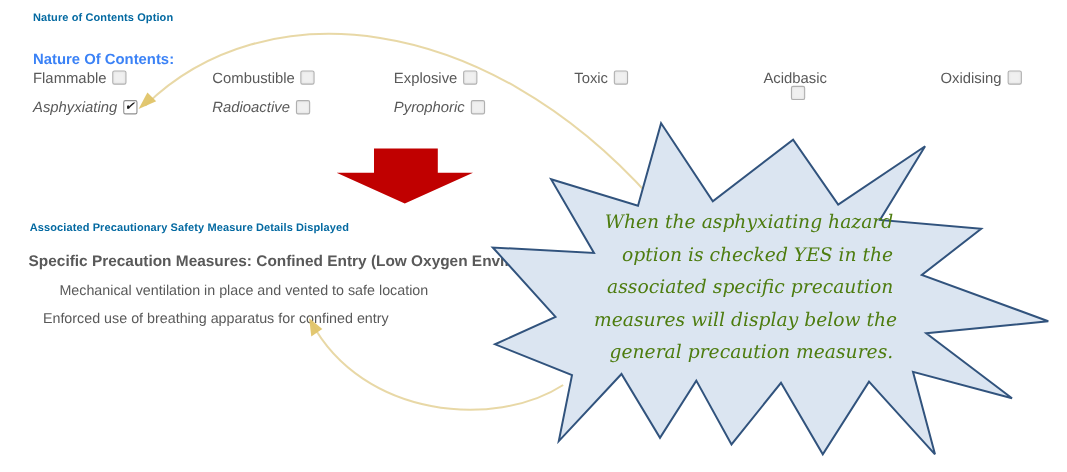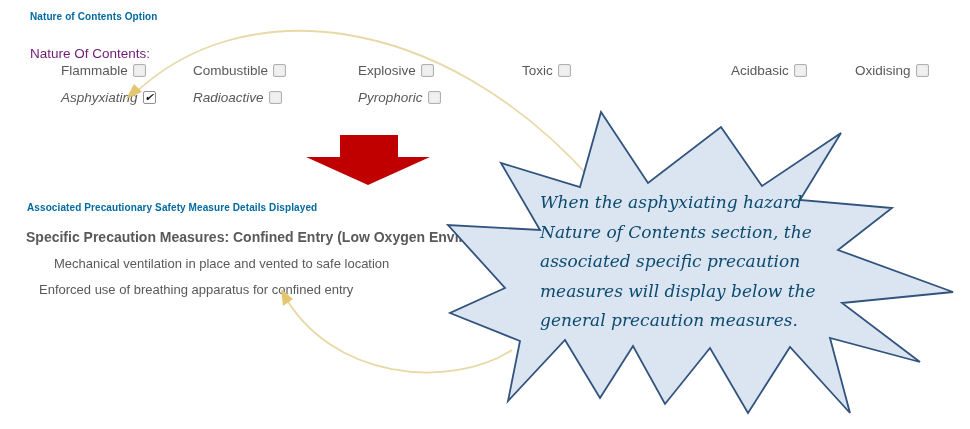--- a/index.html
+++ b/index.html
@@ -9,53 +9,53 @@
     font-family:"Liberation Sans", sans-serif;
   }
   .abs{position:absolute;}
 
   
   .section-title{
     font-size:10px;font-weight:bold;color:#0369a1;
     letter-spacing:.1px;white-space:nowrap;z-index:1;
   }
   .group-label{
-    font-size:13.5px;font-weight:normal;color:#701a75;white-space:nowrap;z-index:1;
+    font-size:13.5px;font-weight:bold;color:#3b82f6;white-space:nowrap;z-index:1;
   }
   .subtitle{
     font-size:14px;font-weight:bold;color:#595959;white-space:nowrap;z-index:1;
   }
   .measure-line{
     font-size:13px;color:#595959;white-space:nowrap;z-index:1;
   }
 
   
   .cb-row{position:absolute;left:30px;width:936px;height:18px;z-index:1;}
   .cb-item{
     position:absolute;top:0;display:flex;align-items:center;
     font-size:13.5px;color:#595959;white-space:nowrap;cursor:default;
   }
-  .col0{left:0px;margin-left:31px;} .col1{left:163px;} .col2{left:328px;justify-content:center;}
-  .col3{left:492px;} .col4{left:701px;} .col5{left:825px;}
+  .col0{left:0px;} .col1{left:163px;} .col2{left:328px;justify-content:center;}
+  .col3{left:492px;} .col4{left:664px;flex-direction:column;} .col5{left:825px;}
   .cb-box{
     display:inline-flex;align-items:center;justify-content:center;
     width:13px;height:13px;margin-left:5px;box-sizing:border-box;
     border:1px solid #b0b0b0;border-radius:2px;
     background:#f0f0f0;box-shadow:inset 0 0 2px #d8d8d8;
     font-size:11px;line-height:11px;color:#1a1a1a;
   }
   .cb-box.checked{background:#ffffff;border-color:#8f8f8f;box-shadow:none;}
 
   
   #overlay{position:absolute;left:0;top:0;z-index:5;pointer-events:none;}
 
   
   .callout-text{
     position:absolute;left:540px;top:188px;width:272px;z-index:6;
-    text-align:left;color:#0c4a6e;
+    text-align:right;color:#4d7c0f;
     font-family:"DejaVu Serif", serif;font-style:italic;
     font-size:17px;line-height:29.5px;white-space:nowrap;
   }
 </style>
 </head>
 <body>
 
 <div class="abs section-title" style="left:30px;top:11px;">Nature of Contents Option</div>
 
 <div class="abs group-label" style="left:30px;top:46px;">Nature Of Contents:</div>
@@ -121,17 +121,17 @@
     <polygon points="281,289 293,299 283,306" opacity="0.95" fill="#e0c468"></polygon>
   </g>
 
   <polygon points="340,135 398,135 398,157 430,157 368,185 306,157 340,157" fill="#c00000"></polygon>
 
   <polygon points="601,112 648,183 721,127 762,186 841,133 800,200 892,208 838,250 953,292 842,303 920,362 830,338 850,413 790,347 748,413 710,348 665,404 633,346 600,398 565,340 508,401 520,341 450,313 505,288 448,225 540,230 501,163 580,187" stroke-width="1.8" stroke-linejoin="miter" fill="#dbe5f1" stroke="#31537d"></polygon>
 </svg>
 
 <div class="callout-text">
     <div>When the asphyxiating hazard</div>
-    <div>Nature of Contents section, the</div>
+    <div>option is checked YES in the</div>
     <div>associated specific precaution</div>
     <div>measures will display below the</div>
     <div>general precaution measures.</div>
   </div>
 
 </body></html>

